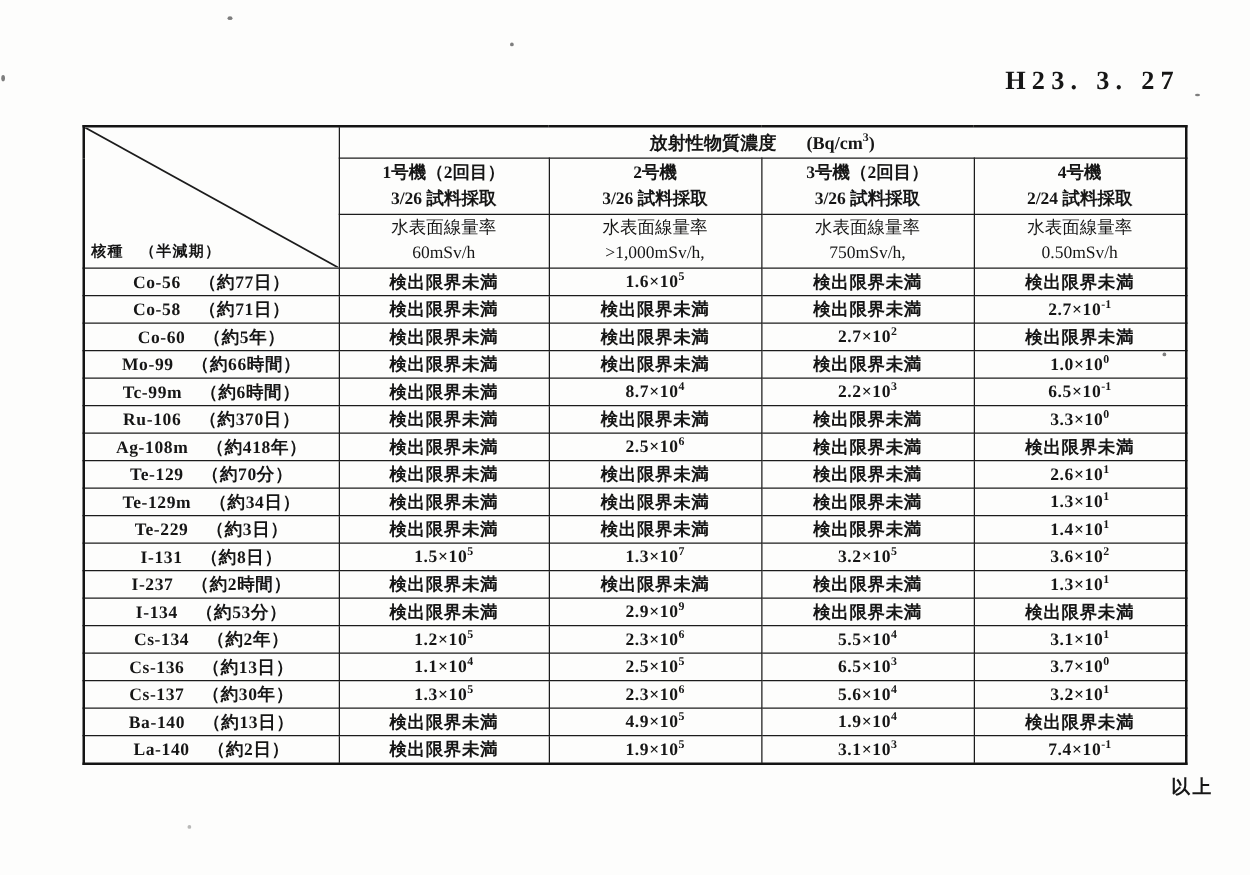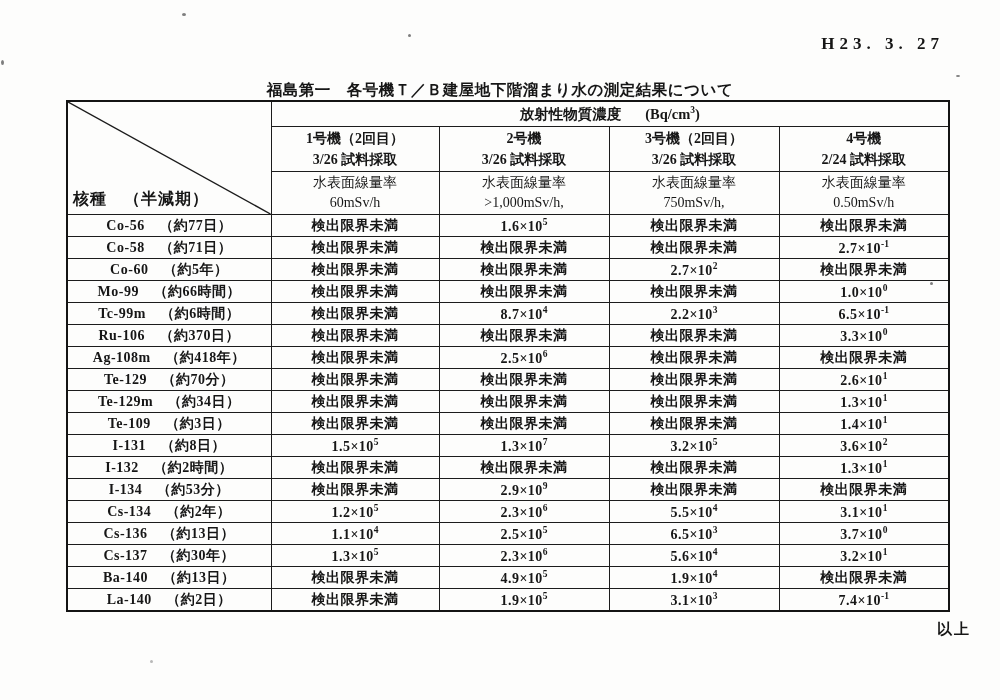--- a/index.html
+++ b/index.html
@@ -6,22 +6,22 @@
     margin: 0; padding: 0;
     width: 1000px; height: 700px;
     background: #fdfdfc;
     font-family: "Liberation Serif", "DejaVu Serif", serif;
     color: #161616;
     overflow: hidden;
   }
   .page { position: absolute; inset: 0; }
 
   .doc-date {
-    position: absolute; top: 34px; right: 56px;
-    font-size: 17px; font-weight: 600; letter-spacing: 5px;
+    position: absolute; top: 52px; right: 56px;
+    font-size: 21px; font-weight: 600; letter-spacing: 5px;
     white-space: nowrap;
   }
   .doc-title {
     position: absolute; top: 80px; left: 0; width: 100%;
     text-align: center;
     font-size: 15.5px; font-weight: 700; letter-spacing: 0.5px;
     white-space: nowrap;
   }
   .closing {
     position: absolute; top: 620px; right: 29px;
@@ -47,38 +47,37 @@
   tbody.data-body td { height: 21px; letter-spacing: 0.5px; }
 
   td.corner {
     position: relative; padding: 0;
   }
   td.corner svg.diag {
     position: absolute; inset: 0; width: 100%; height: 100%;
   }
   .corner-label {
     position: absolute; left: 5px; bottom: 4px;
-    font-size: 16px; font-weight: 600; letter-spacing: 1px;
+    font-size: 12px; font-weight: 600; letter-spacing: 1px;
   }
 
   .conc-unit { margin-left: 24px; }
   sup { font-size: 9.5px; letter-spacing: 0; }
 
   td.nuclide-cell { font-weight: 600; }
   td.value-cell { font-weight: 600; }
 
   .speck { position: absolute; background: #3a3a3a; border-radius: 50%; opacity: 0.65; }
 </style>
 </head>
 <body>
 
 <div class="page">
 
   <div class="doc-date">H23. 3. 27</div>
-  <div class="doc-title">福島第一　各号機Ｔ／Ｂ建屋地下階溜まり水の測定結果について</div>
 
   <table class="meas">
     <colgroup>
       <col style="width:204px">
         <col style="width:168px">
         <col style="width:170px">
         <col style="width:170px">
         <col style="width:170px">
     </colgroup>
     <tbody>
@@ -188,35 +187,35 @@
           <td class="value-cell">2.6×10<sup>1</sup></td>
         </tr>
         <tr>
           <td class="nuclide-cell">Te-129m　（約34日）</td>
           <td class="value-cell">検出限界未満</td>
           <td class="value-cell">検出限界未満</td>
           <td class="value-cell">検出限界未満</td>
           <td class="value-cell">1.3×10<sup>1</sup></td>
         </tr>
         <tr>
-          <td class="nuclide-cell">Te-109　（約3日）</td>
+          <td class="nuclide-cell">Te-229　（約3日）</td>
           <td class="value-cell">検出限界未満</td>
           <td class="value-cell">検出限界未満</td>
           <td class="value-cell">検出限界未満</td>
           <td class="value-cell">1.4×10<sup>1</sup></td>
         </tr>
         <tr>
           <td class="nuclide-cell">I-131　（約8日）</td>
           <td class="value-cell">1.5×10<sup>5</sup></td>
           <td class="value-cell">1.3×10<sup>7</sup></td>
           <td class="value-cell">3.2×10<sup>5</sup></td>
           <td class="value-cell">3.6×10<sup>2</sup></td>
         </tr>
         <tr>
-          <td class="nuclide-cell">I-132　（約2時間）</td>
+          <td class="nuclide-cell">I-237　（約2時間）</td>
           <td class="value-cell">検出限界未満</td>
           <td class="value-cell">検出限界未満</td>
           <td class="value-cell">検出限界未満</td>
           <td class="value-cell">1.3×10<sup>1</sup></td>
         </tr>
         <tr>
           <td class="nuclide-cell">I-134　（約53分）</td>
           <td class="value-cell">検出限界未満</td>
           <td class="value-cell">2.9×10<sup>9</sup></td>
           <td class="value-cell">検出限界未満</td>

